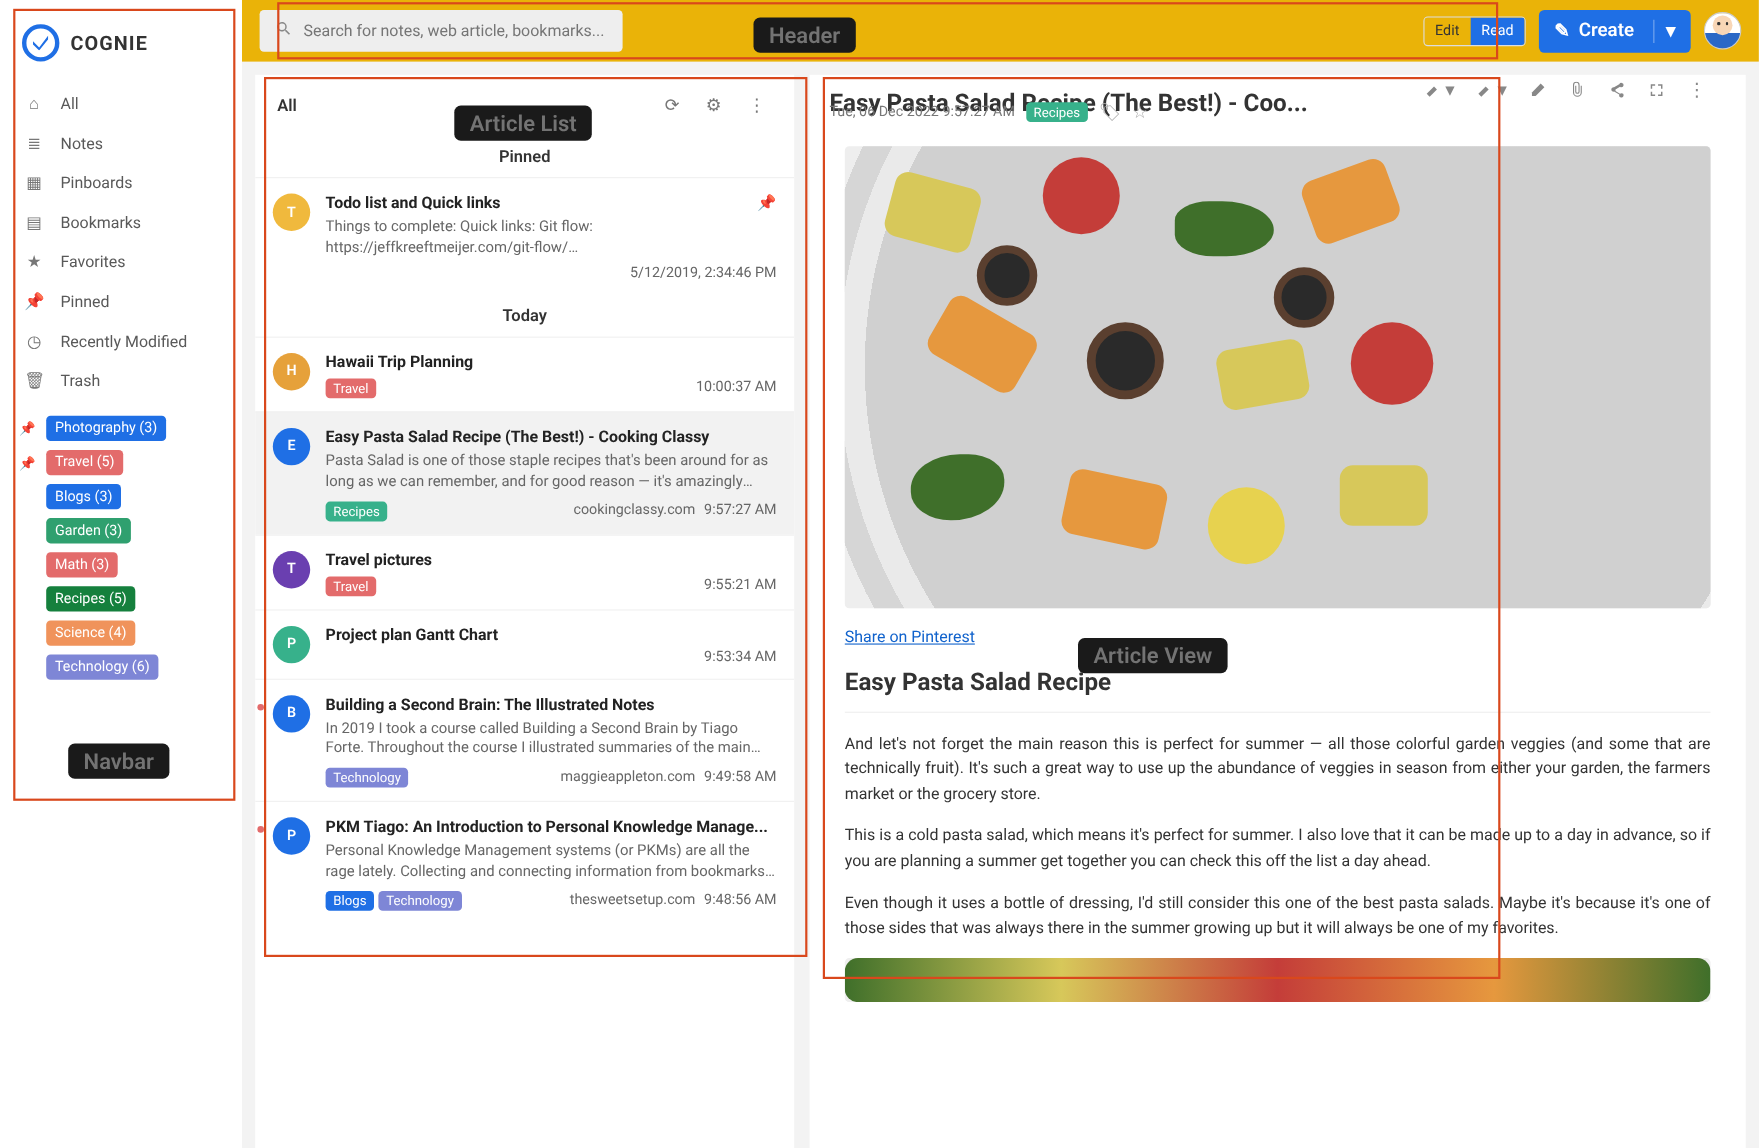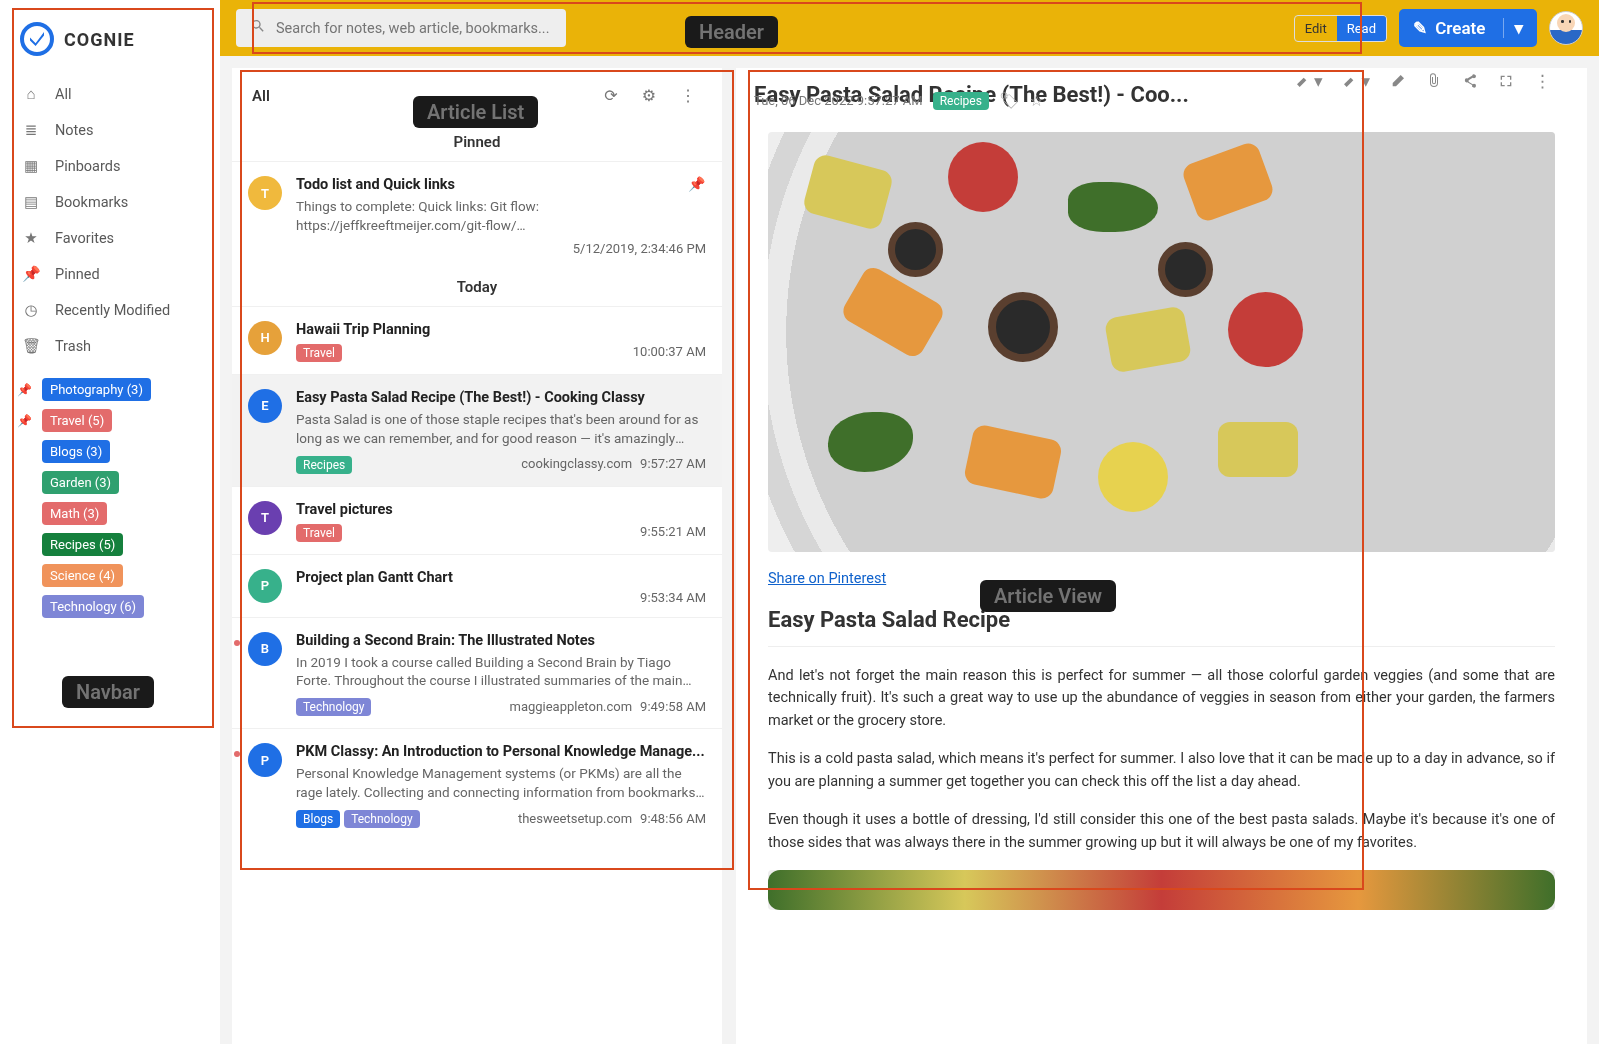--- a/index.html
+++ b/index.html
@@ -260,21 +260,21 @@
        <div style="display:flex;align-items:center;justify-content:space-between">
          <div><span class="small-chip" style="background:#7e86d6">Technology</span> </div>
          <div class="item-meta"><span class="src">maggieappleton.com</span>9:49:58 AM</div>
        </div>
      </div>
             </div>
             <div class="item">
               <span class="dot"></span>
               <div class="av" style="background:#1f6fe5">P</div>
      <div class="item-body">
-       <div class="item-title">PKM Classy: An Introduction to Personal Knowledge Manage...</div>
+       <div class="item-title">PKM Tiago: An Introduction to Personal Knowledge Manage...</div>
        <div class="item-snippet">Personal Knowledge Management systems (or PKMs) are all the rage lately. Collecting and connecting information from bookmarks and blog posts in a</div>
        <div style="display:flex;align-items:center;justify-content:space-between">
          <div><span class="small-chip" style="background:#1f6fe5">Blogs</span> <span class="small-chip" style="background:#7e86d6">Technology</span> </div>
          <div class="item-meta"><span class="src">thesweetsetup.com</span>9:48:56 AM</div>
        </div>
      </div>
             </div>
           </div>
       </section>
 

